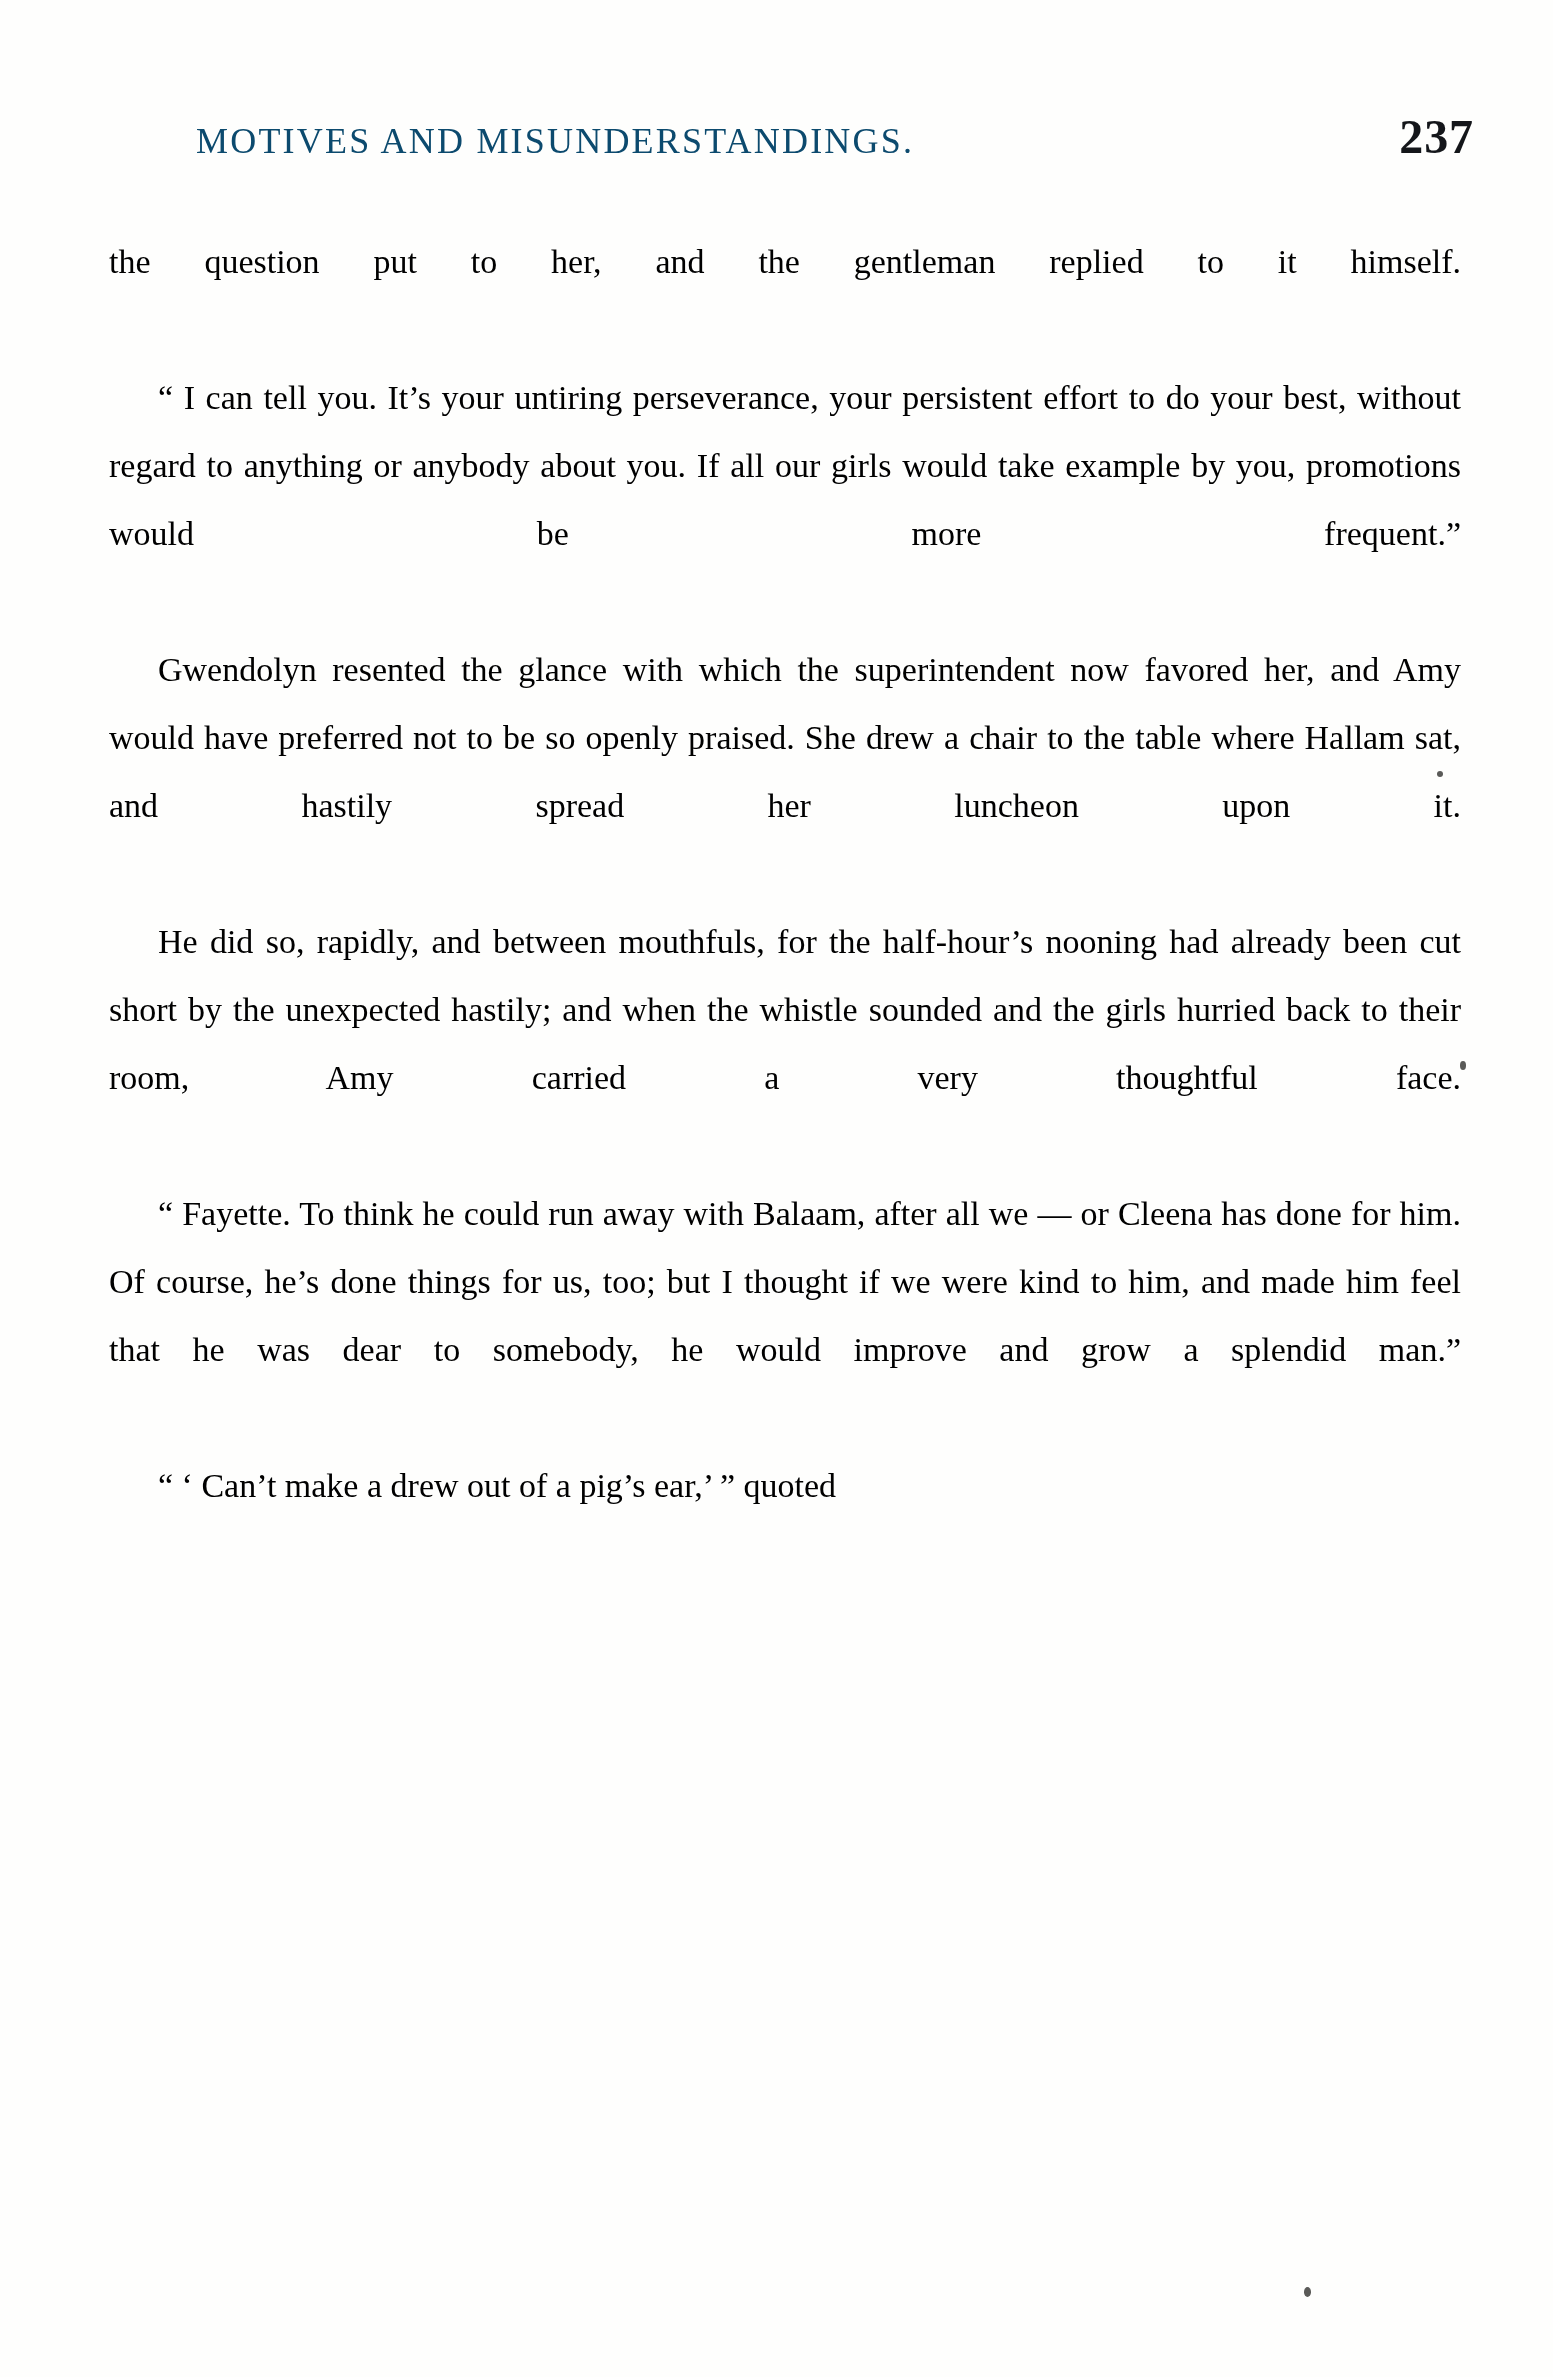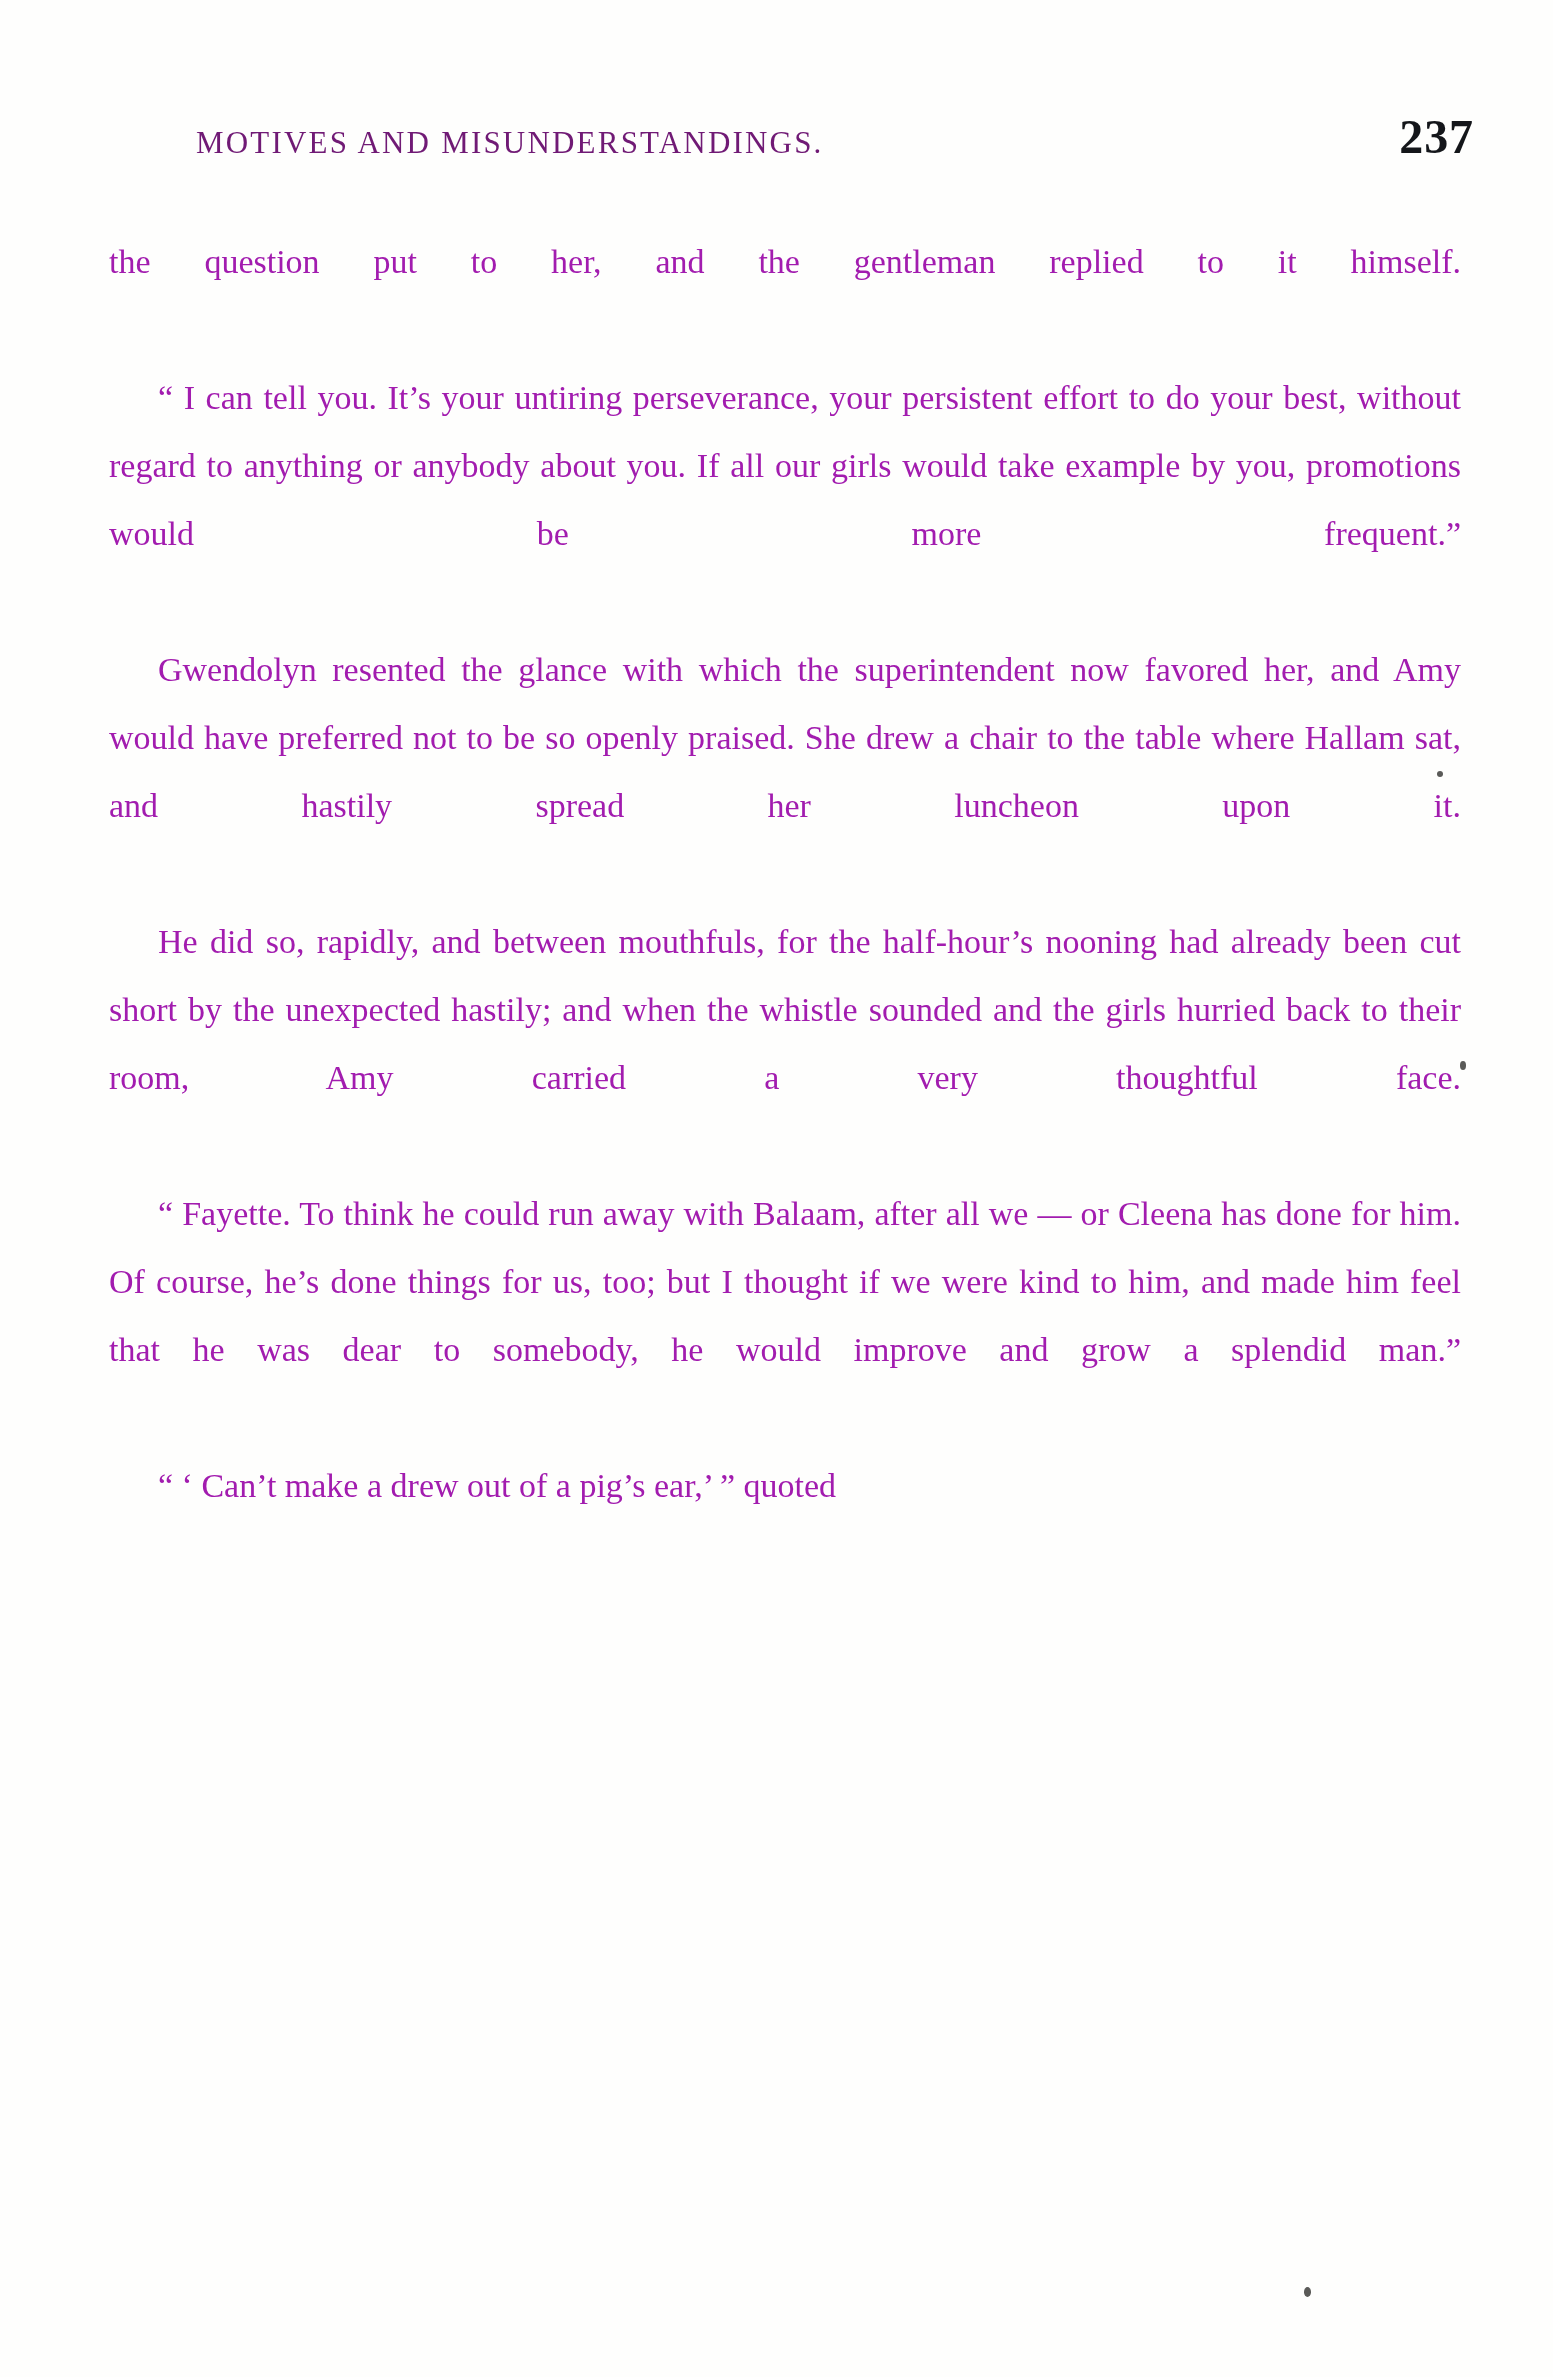--- a/index.html
+++ b/index.html
@@ -31,43 +31,43 @@
   }
   .running-head {
     display: flex;
     align-items: baseline;
     justify-content: space-between;
     padding: 0 9px 0 109px;
     margin-bottom: 64px;
   }
   .head-title {
     font-family: "Liberation Serif", serif;
-    font-size: 31px;
+    font-size: 36px;
     letter-spacing: 2.2px;
-    color: #701a75;
+    color: #0c4a6e;
     text-transform: uppercase;
     white-space: nowrap;
   }
   .page-number {
     font-family: "Liberation Serif", serif;
     font-size: 48px;
     font-weight: 700;
     color: #14161a;
     letter-spacing: 0.9px;
   }
   .body-text {
     padding: 0 22px 0 22px;
   }
   p.para {
     margin: 0;
     font-size: 34px;
     line-height: 68px;
     text-align: justify;
     text-justify: inter-word;
-    color: #a21caf;
+    color: #000000;
     hyphens: none;
   }
   p.para.indent {
     text-indent: 49px;
   }
   
   p.para::after {
     content: "";
     display: inline-block;
     width: 100%;

